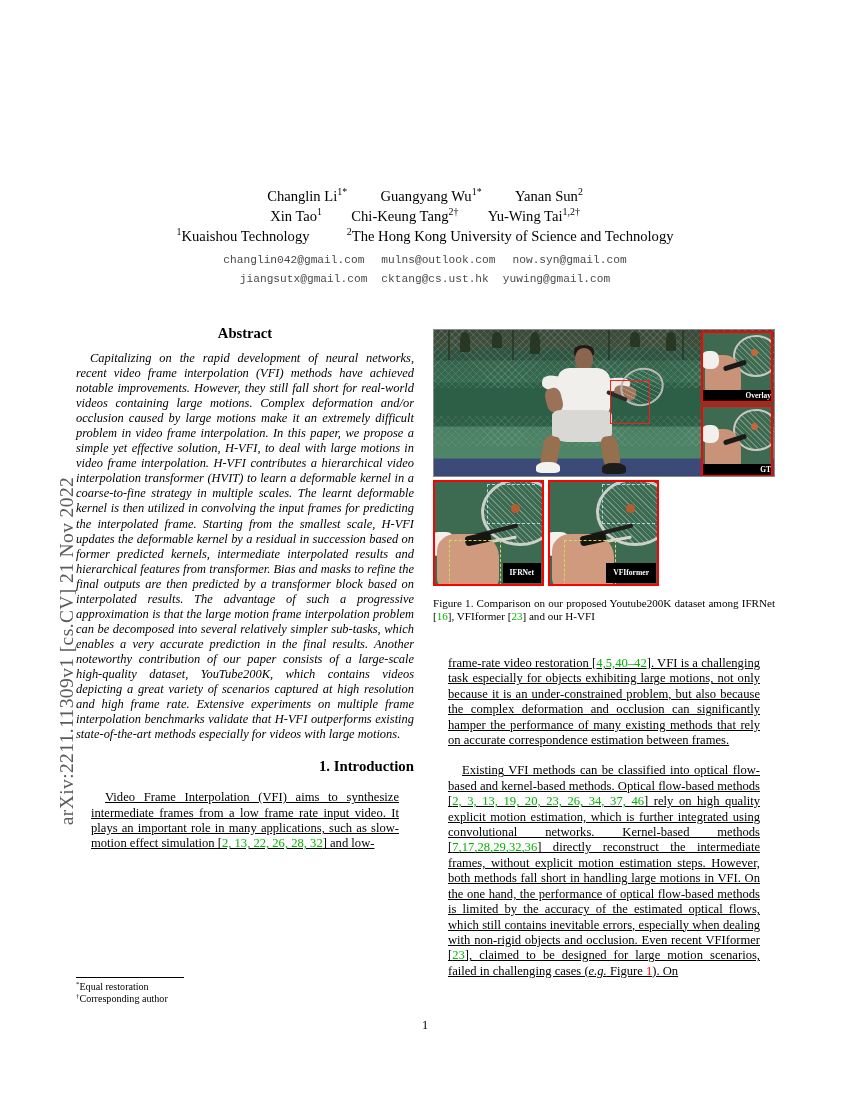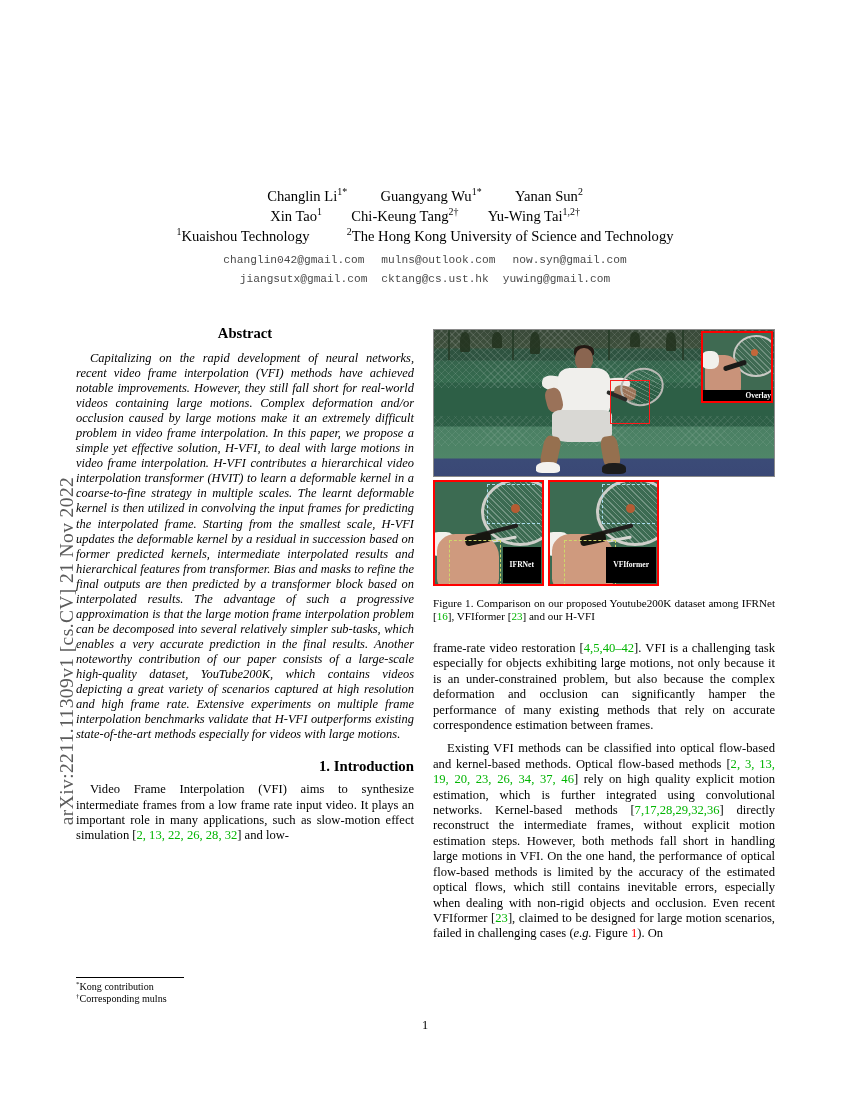--- a/index.html
+++ b/index.html
@@ -121,26 +121,27 @@
     font-size: 12.45px;
     line-height: 15.05px;
     text-align: justify;
     text-indent: 14px;
     font-style: italic;
     hyphens: auto;
     -webkit-hyphens: auto;
   }
 
   p.body {
-    margin: 0;
+    margin: 15px;
     font-size: 12.6px;
     line-height: 15.4px;
     text-align: justify;
     text-indent: 14px;
     hyphens: auto;
+    text-decoration: underline;
     -webkit-hyphens: auto;
   }
   p.body + p.body { margin-top: 8px; }
 
   .cite { color: #00b400; }
   .cite-red { color: #ff0000; }
 
   
   .footnote-rule {
     position: absolute;
@@ -459,21 +460,21 @@
     width: 50px; height: 44px;
     border: 1px dashed #cfd86a;
   }
   .p-label {
     position: absolute;
     right: 1px; bottom: 1px;
     background: #000;
     color: #fff;
     font-size: 7.6px;
     font-weight: bold;
-    padding: 12px 7px;
+    padding: 4px 7px;
     line-height: 12px;
     height: 12px;
   }
 
   .fig-caption {
     position: absolute;
     left: 433px;
     top: 597px;
     width: 342px;
     font-size: 11.1px;
@@ -532,22 +533,22 @@
     <div class="sec-head">Abstract</div>
     <p class="abs">Capitalizing on the rapid development of neural networks, recent video frame interpolation (VFI) methods have achieved notable improvements. However, they still fall short for real-world videos containing large motions. Complex deformation and/or occlusion caused by large motions make it an extremely difficult problem in video frame interpolation. In this paper, we propose a simple yet effective solution, H-VFI, to deal with large motions in video frame interpolation. H-VFI contributes a hierarchical video interpolation transformer (HVIT) to learn a deformable kernel in a coarse-to-fine strategy in multiple scales. The learnt deformable kernel is then utilized in convolving the input frames for predicting the interpolated frame. Starting from the smallest scale, H-VFI updates the deformable kernel by a residual in succession based on former predicted kernels, intermediate interpolated results and hierarchical features from transformer. Bias and masks to refine the final outputs are then predicted by a transformer block based on interpolated results. The advantage of such a progressive approximation is that the large motion frame interpolation problem can be decomposed into several relatively simpler sub-tasks, which enables a very accurate prediction in the final results. Another noteworthy contribution of our paper consists of a large-scale high-quality dataset, YouTube200K, which contains videos depicting a great variety of scenarios captured at high resolution and high frame rate. Extensive experiments on multiple frame interpolation benchmarks validate that H-VFI outperforms existing state-of-the-art methods especially for videos with large motions.</p>
 
     <div style="height:16px"></div>
     <div class="sec-head-left">1. Introduction</div>
     <p class="body"><span>Video Frame Interpolation (VFI) aims to synthesize intermediate frames from a low frame rate input video. It plays an important role in many applications, such as slow-motion effect simulation [</span><span class="cite">2, 13, 22, 26, 28, 32</span><span>] and low-</span></p>
   </div>
 
   <div class="footnote-rule"></div>
   <div class="footnotes">
-    <div><sup>*</sup><span>Kong contribution</span></div>
-    <div><sup>†</sup><span>Corresponding mulns</span></div>
+    <div><sup>*</sup><span>Equal restoration</span></div>
+    <div><sup>†</sup><span>Corresponding author</span></div>
   </div>
 
   <div class="pageno">1</div>
 
   <div class="figure">
     <div class="fig-top">
       <div class="scene"></div>
       <div class="fence"></div>
       <div class="fence2"></div>
 
@@ -579,20 +580,28 @@
 
       <div class="inset top">
         <div class="inset-racket"></div>
         <div class="inset-hand"></div>
         <div class="inset-wrist"></div>
         <div class="inset-grip"></div>
         <div class="inset-ball"></div>
         <div class="inset-label">Overlay</div>
       </div>
 
+      <div class="inset bot">
+        <div class="inset-racket"></div>
+        <div class="inset-hand"></div>
+        <div class="inset-wrist"></div>
+        <div class="inset-grip"></div>
+        <div class="inset-ball"></div>
+        <div class="inset-label">GT</div>
+      </div>
     </div>
 
     <div class="fig-bottom">
       <div class="panel">
         <div class="p-racket"></div>
         <div class="p-ball"></div>
         <div class="p-shaft"></div>
         <div class="p-shaft2"></div>
         <div class="p-wrist"></div>
         <div class="p-hand"></div>

